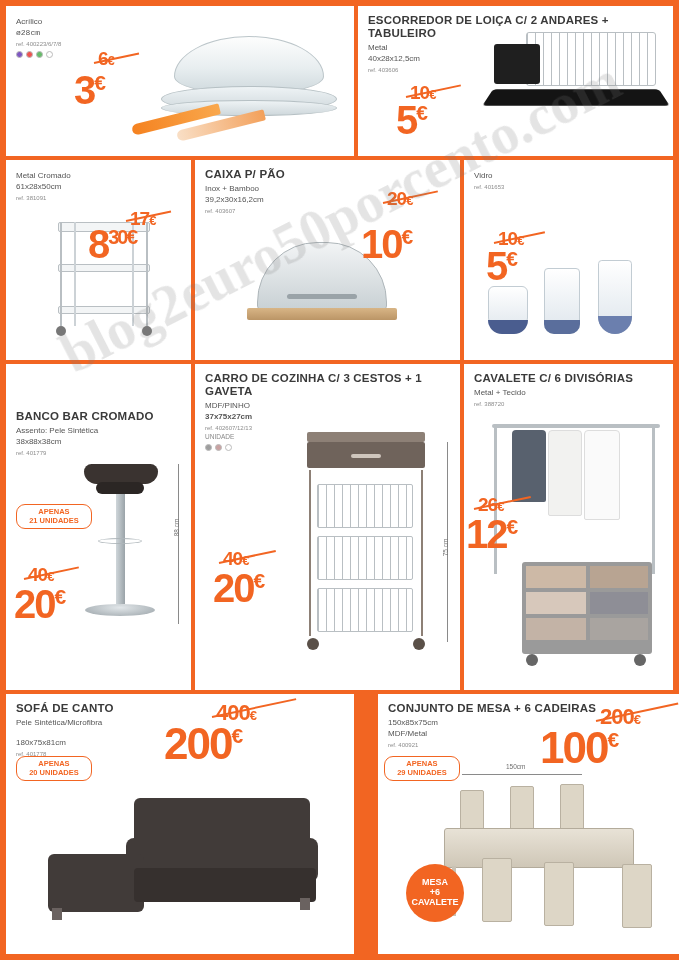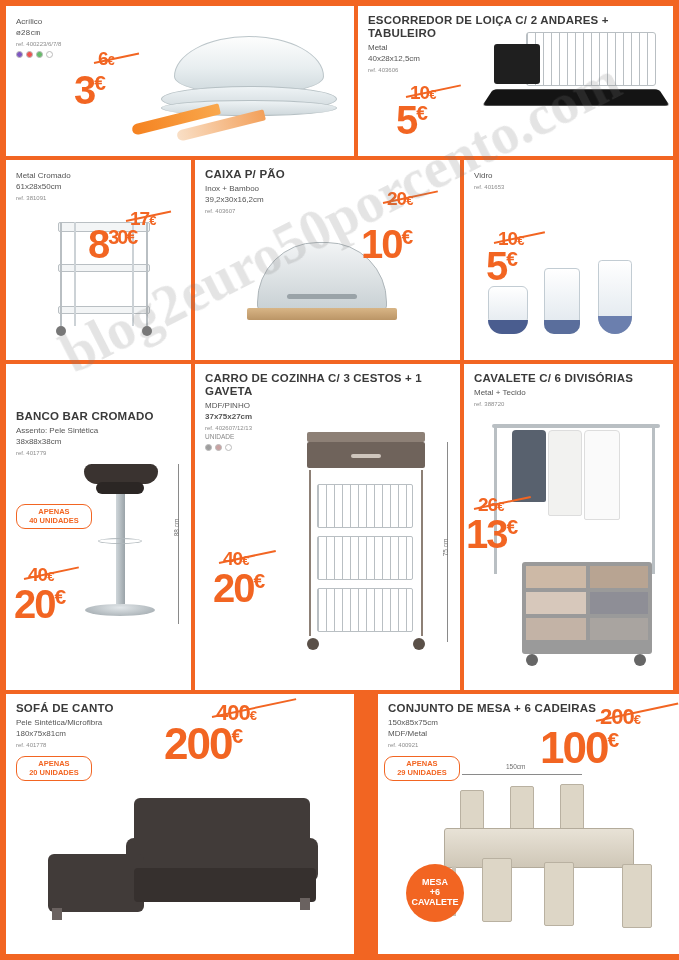--- a/index.html
+++ b/index.html
@@ -310,21 +310,21 @@
     </div>
 
     <div class="cell" style="left:0;top:358px;width:185px;height:326px;">
       <div style="margin-top:38px;" class="title">BANCO BAR CROMADO</div>
       <div class="subtitle">Assento: Pele Sintética</div>
       <div class="subtitle" style="margin-top:1px;">38x88x38cm</div>
       <div class="ref">ref. 401779</div>
 
       <div class="apenas" style="left:10px;top:140px;width:76px;">
         <div>APENAS</div>
-        <div>40 UNIDADES</div>
+        <div>21 UNIDADES</div>
       </div>
 
       <div class="art" style="left:68px;top:100px;width:110px;height:200px;">
         <div class="stool-seat" style="position:absolute;left:10px;top:0;"></div>
         <div style="position:absolute;left:22px;top:18px;width:48px;height:12px;background:#2b2624;border-radius:6px;"></div>
         <div class="stool-pole" style="position:absolute;left:42px;top:30px;height:110px;"></div>
         <div style="position:absolute;left:24px;top:74px;width:44px;height:6px;border:1px solid #aeb6ba;border-radius:50%;"></div>
         <div class="stool-base" style="position:absolute;left:11px;top:140px;"></div>
       </div>
 
@@ -400,28 +400,28 @@
         <div style="position:absolute;left:108px;top:206px;width:58px;height:22px;background:#a9a4a0;"></div>
         <div style="position:absolute;left:44px;top:242px;width:12px;height:12px;border-radius:50%;background:#666;"></div>
         <div style="position:absolute;left:152px;top:242px;width:12px;height:12px;border-radius:50%;background:#666;"></div>
       </div>
 
       <div class="price-old" style="left:14px;top:130px;">
         <span>26</span><span class="eu">€</span>
       </div>
       <div class="strike" style="left:10px;top:144px;width:58px;"></div>
       <div class="price-new" style="left:2px;top:152px;">
-        <span>13</span><span class="eu">€</span>
+        <span>12</span><span class="eu">€</span>
       </div>
     </div>
 
     <div class="cell" style="left:0;top:688px;width:348px;height:260px;">
       <div class="title">SOFÁ DE CANTO</div>
       <div class="subtitle">Pele Sintética/Microfibra</div>
-      <div class="subtitle" style="margin-top:1px;">180x75x81cm</div>
+      <div class="subtitle" style="margin-top:10px;">180x75x81cm</div>
       <div class="ref">ref. 401778</div>
 
       <div class="apenas" style="left:10px;top:62px;width:76px;">
         <div>APENAS</div>
         <div>20 UNIDADES</div>
       </div>
 
       <div class="art" style="left:28px;top:104px;width:290px;height:140px;">
         <div class="sofa-main" style="position:absolute;left:100px;top:0;width:176px;height:46px;"></div>
         <div class="sofa-main" style="position:absolute;left:92px;top:40px;width:192px;height:44px;border-radius:8px;"></div>

